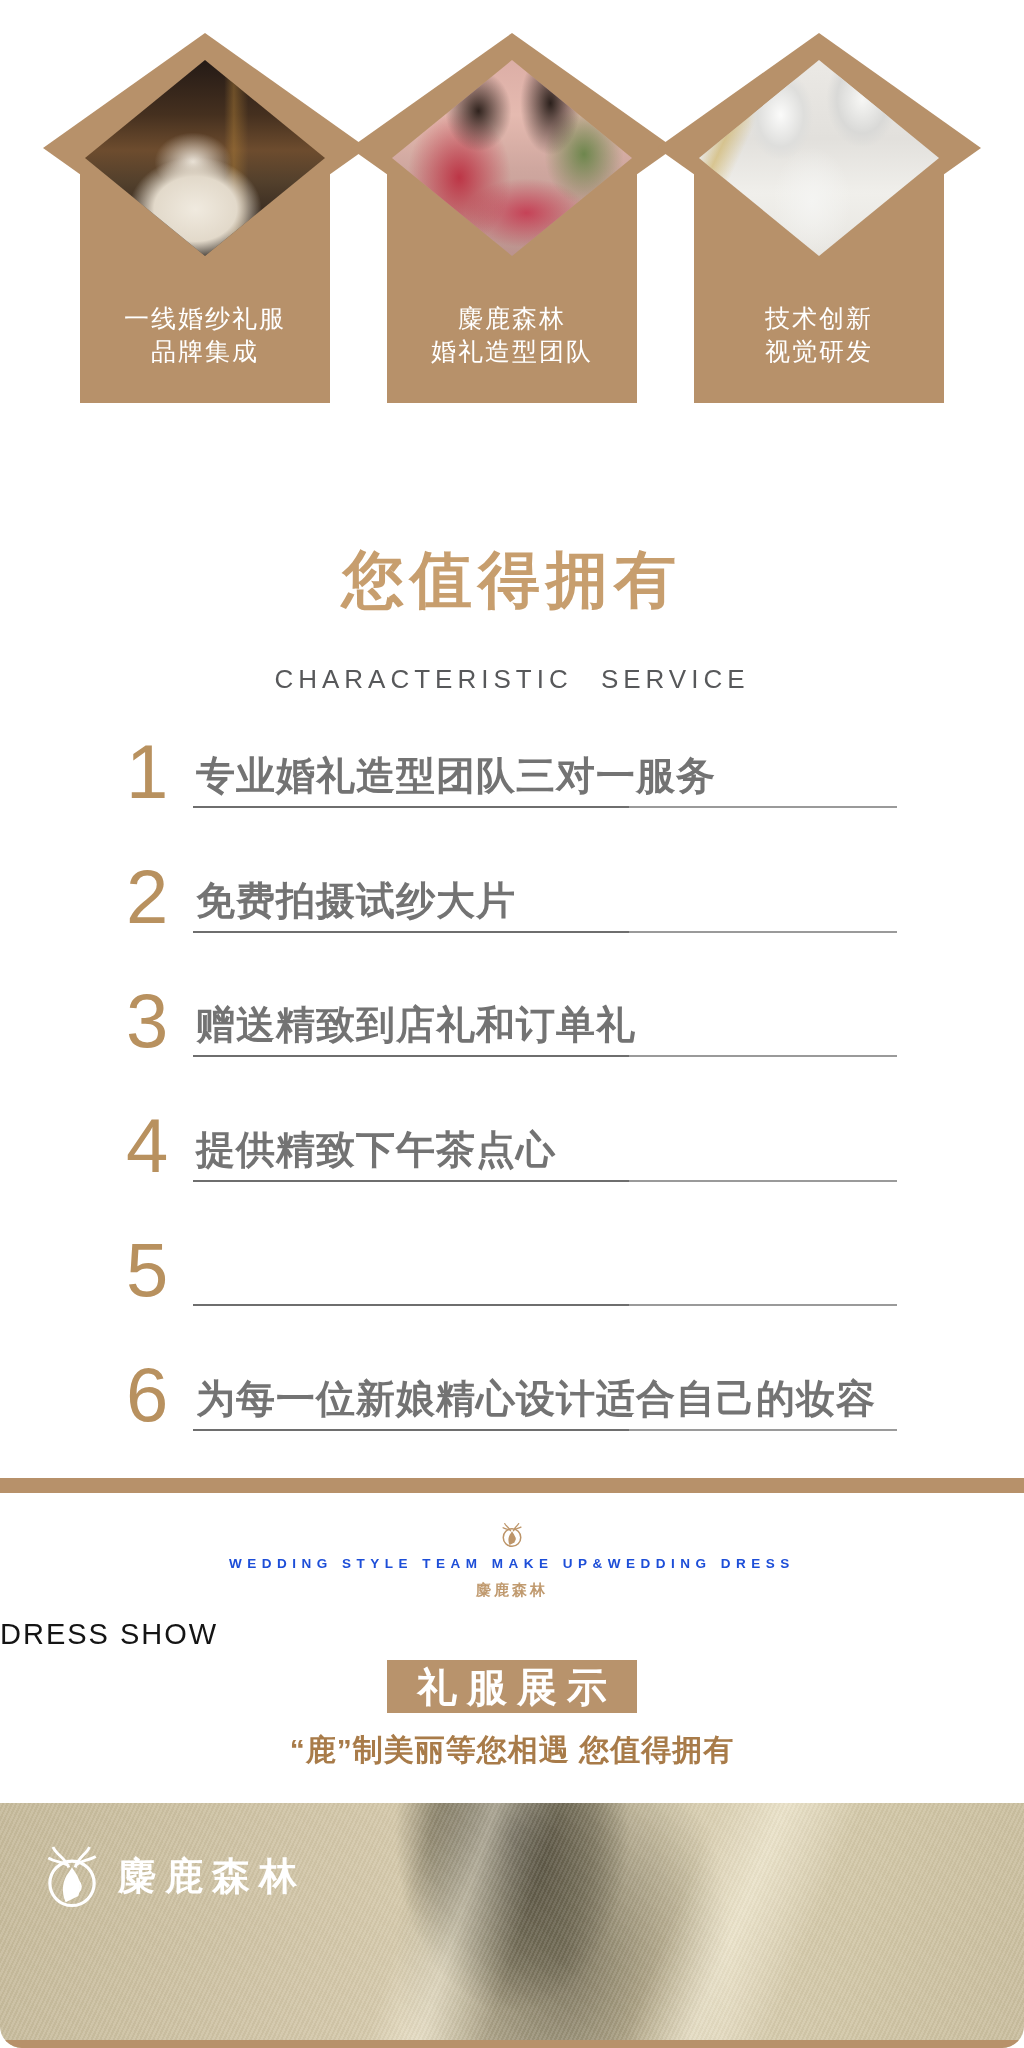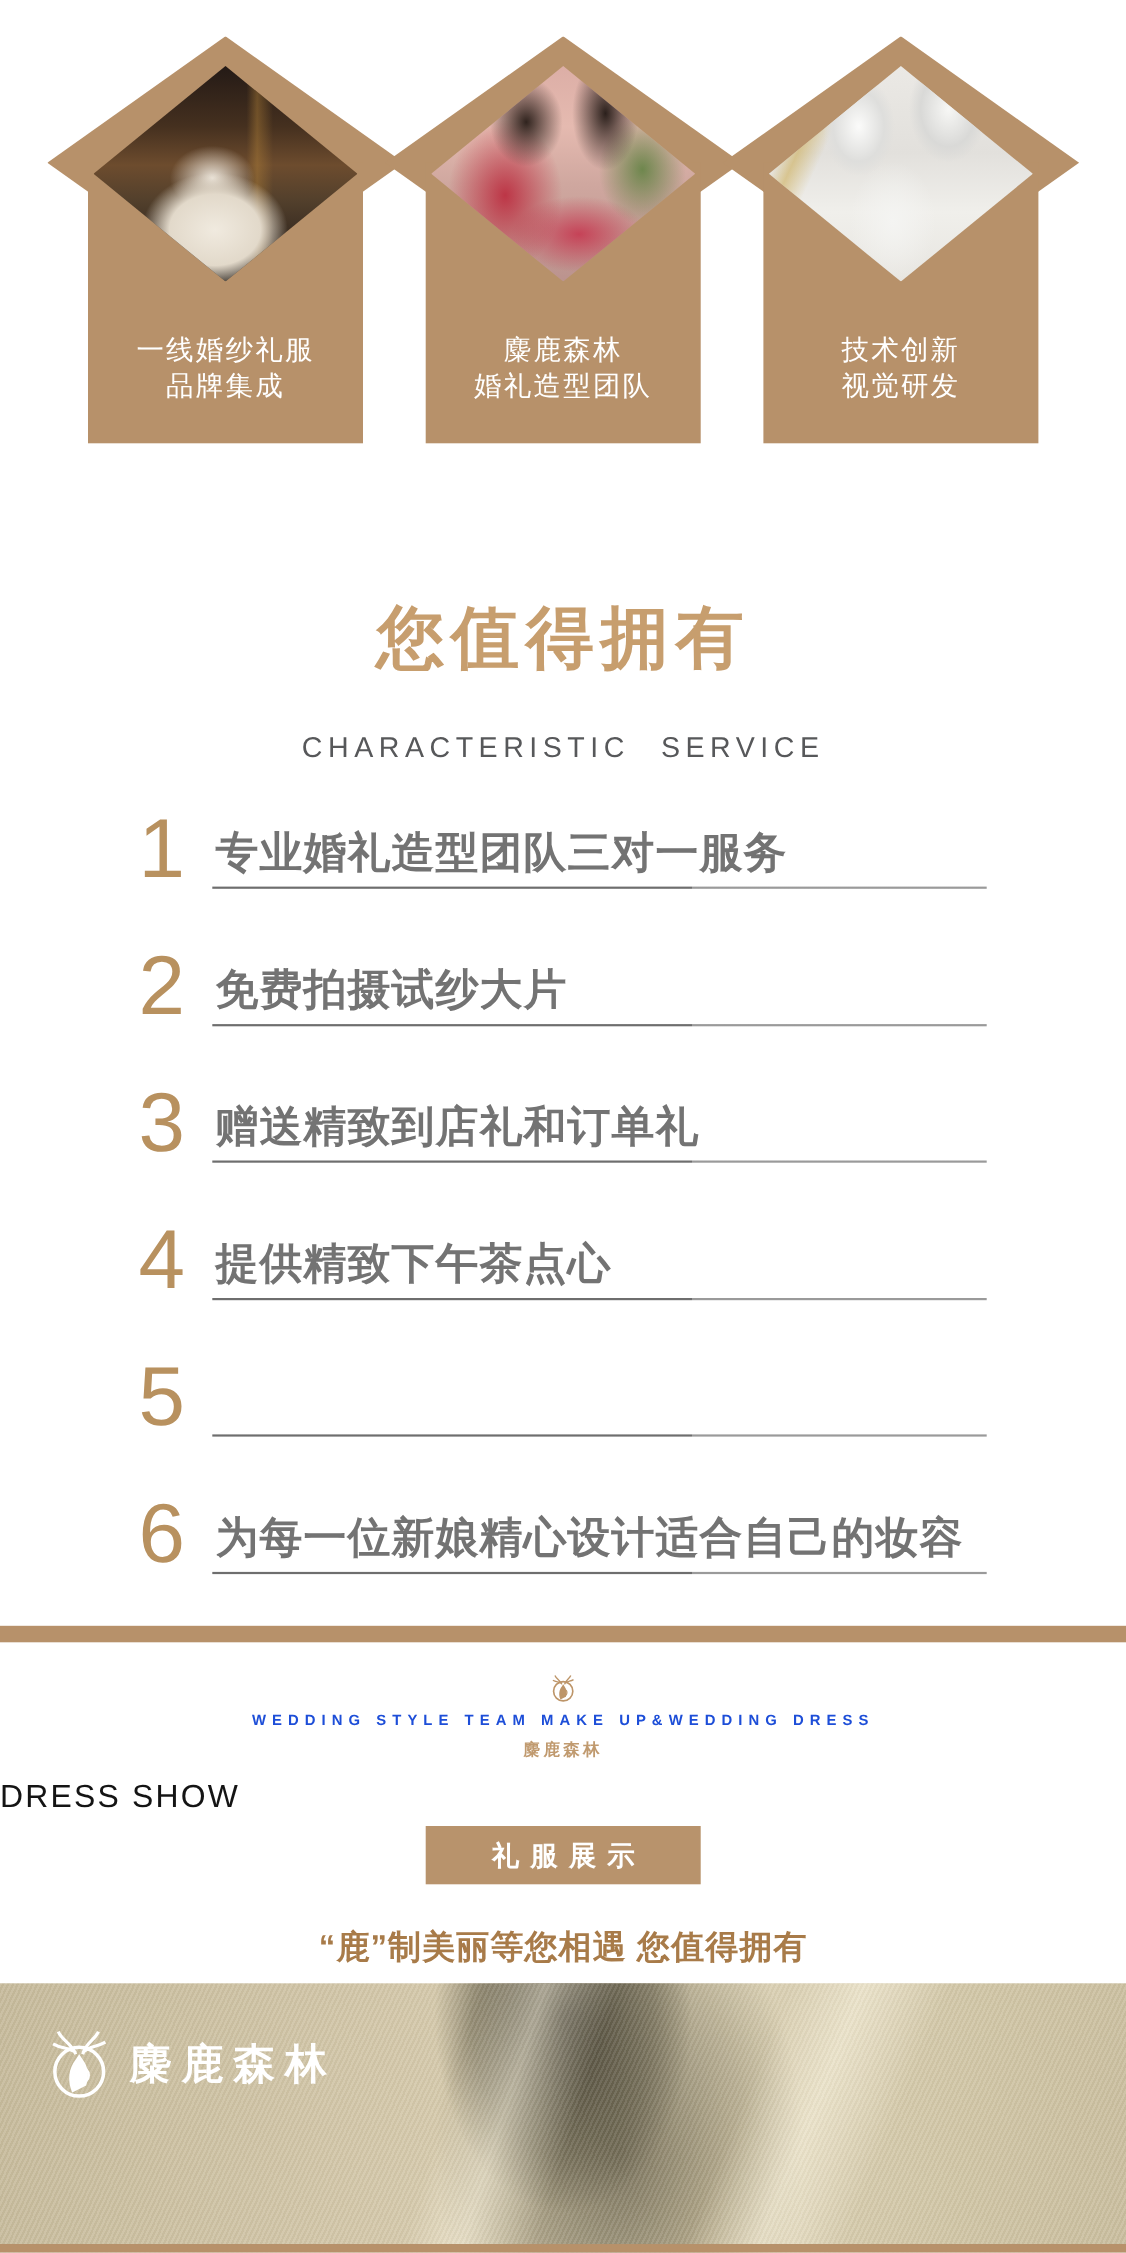--- a/index.html
+++ b/index.html
@@ -1,17 +1,17 @@
 <!DOCTYPE html>
 <html><head>
 <meta charset="utf-8">
 <style>
   html,body{margin:0;padding:0;background:#ffffff;}
   #page{position:relative;width:1024px;height:2048px;background:#ffffff;overflow:hidden;
-        font-family:"Liberation Sans","DejaVu Sans",sans-serif;}
+        font-family:"Liberation Sans","DejaVu Sans",sans-serif;border-radius:22px;}
 
   
   .card{position:absolute;top:30px;width:250px;height:373px;}
   .card-diamond{position:absolute;left:-37px;top:3px;width:324px;height:230px;background:#b7916a;
     clip-path:polygon(50% 0,100% 50%,50% 100%,0 50%);}
   .card-rect{position:absolute;left:0;top:118px;width:250px;height:255px;background:#b7916a;}
   .card-photo{position:absolute;left:5px;top:30px;width:240px;height:196px;
     clip-path:polygon(50% 0,100% 50%,50% 100%,0 50%);}
   .photo-gown{background:
     radial-gradient(ellipse 92px 72px at 46% 76%,#f0eadf 0%,#e2d9ca 45%,rgba(226,217,202,0) 72%),
@@ -52,25 +52,25 @@
   
   .divider{position:absolute;left:0;top:1478px;width:1024px;height:15px;background:#b7916a;}
   .emblem{position:absolute;left:497px;top:1519px;width:30px;height:32px;color:#bd9569;}
   .eng-line{position:absolute;left:0;top:1556px;width:1024px;text-align:center;
     color:#1d4ed8;font-size:13.5px;font-weight:600;letter-spacing:5.5px;}
   .brand-small{position:absolute;left:0;top:1581px;width:1024px;text-align:center;
     color:#c09a6f;font-size:15px;font-weight:600;letter-spacing:3px;}
   .dress-show{position:absolute;left:0;top:1618px;width:1024px;text-align:left;
     color:#141414;font-size:29px;font-weight:500;letter-spacing:2px;}
   .show-btn{position:absolute;left:387px;top:1660px;width:250px;height:53px;background:#b8936c;
-    color:#ffffff;font-size:25px;font-weight:700;letter-spacing:10px;text-indent:10px;
+    color:#ffffff;font-size:40px;font-weight:700;letter-spacing:10px;text-indent:10px;
     text-align:center;line-height:53px;border:none;cursor:pointer;
     font-family:"Liberation Sans","DejaVu Sans",sans-serif;}
   .quote{position:absolute;left:0;top:1730px;width:1024px;text-align:center;
-    color:#a87b49;font-size:30px;font-weight:700;letter-spacing:1px;margin-top:20px;}
+    color:#a87b49;font-size:30px;font-weight:700;letter-spacing:1px;}
 
   
   .hero{position:absolute;left:0;top:1803px;width:1024px;height:245px;background:
     repeating-linear-gradient(115deg,rgba(255,255,255,.09) 0 2px,rgba(0,0,0,.025) 2px 4px),
     linear-gradient(108deg,rgba(0,0,0,0) 40%,rgba(250,244,224,.5) 45%,rgba(0,0,0,0) 51%),
     linear-gradient(112deg,rgba(0,0,0,0) 64%,rgba(250,244,224,.55) 70%,rgba(0,0,0,0) 77%),
     radial-gradient(ellipse 150px 230px at 50% 12%,rgba(58,54,42,.88),rgba(90,85,66,.5) 55%,rgba(120,113,88,0) 78%),
     radial-gradient(ellipse 215px 330px at 55% 62%,rgba(86,80,60,.72),rgba(118,110,84,.32) 55%,rgba(118,110,84,0) 78%),
     radial-gradient(ellipse 115px 240px at 63% 100%,rgba(228,214,178,.9),rgba(228,214,178,0) 72%),
     linear-gradient(100deg,#c6ba9b 0%,#d3c7a9 35%,#ddd3b7 60%,#d0c5a5 85%,#c9bd9e 100%);}

